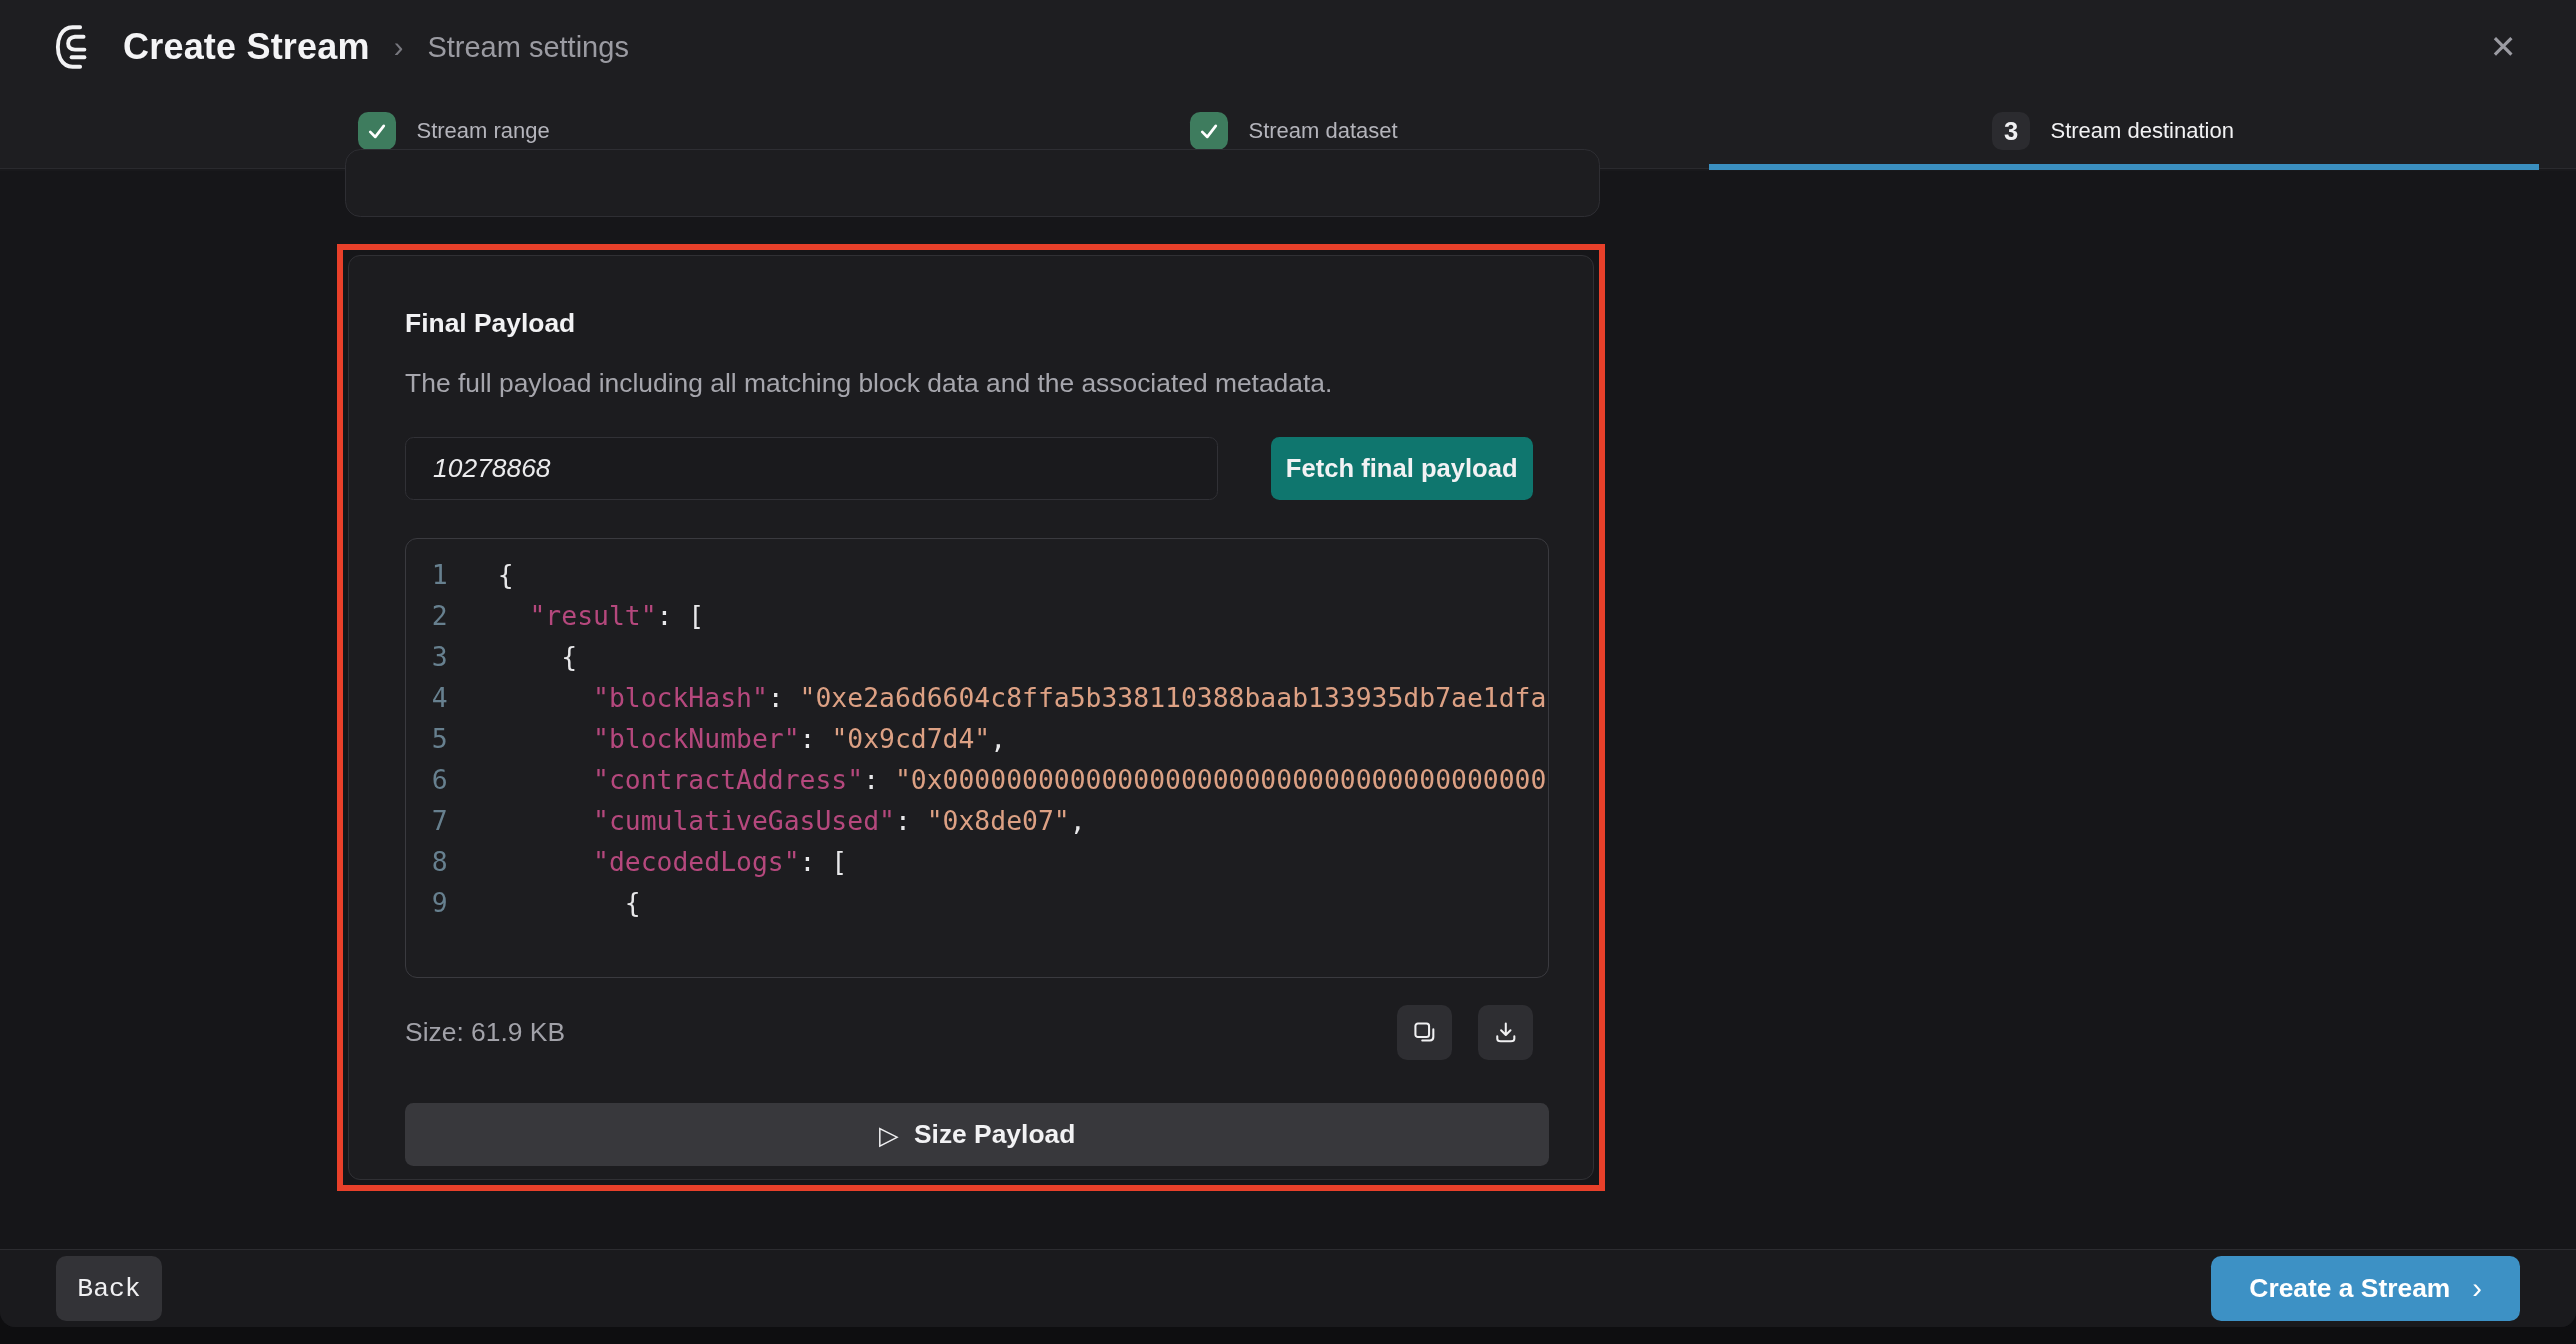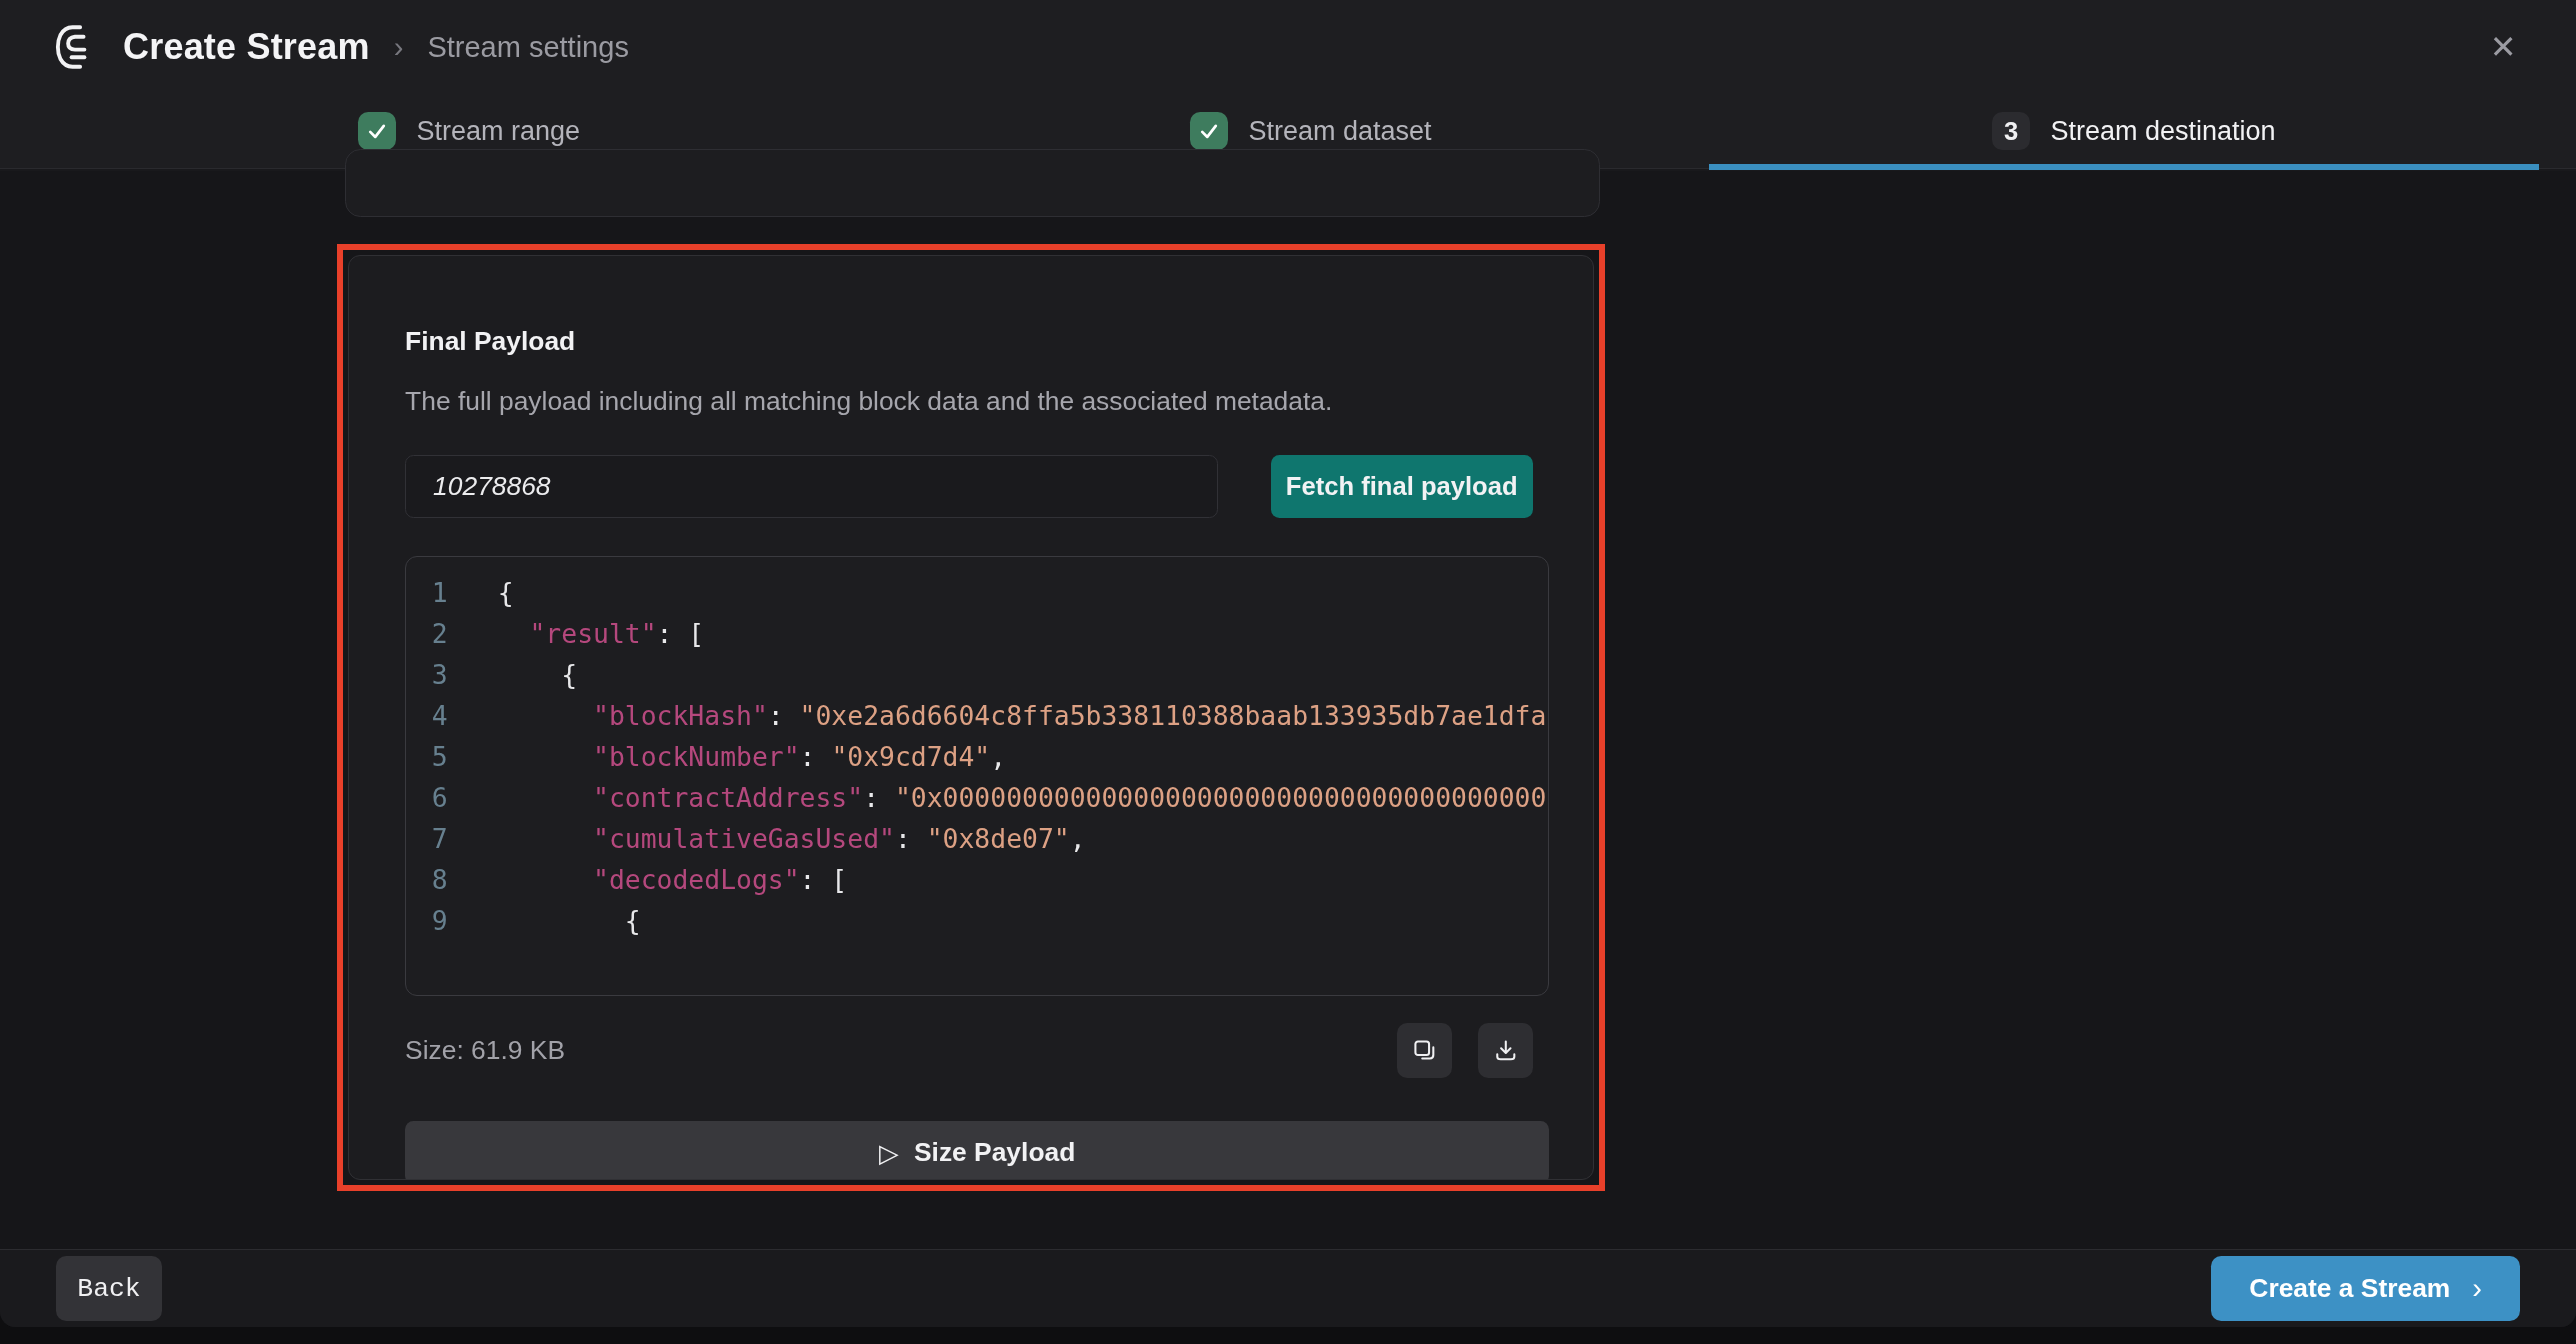--- a/index.html
+++ b/index.html
@@ -14,31 +14,31 @@
   .crumb-sep { color:#77777e; font-size:29px; margin:0 24px; }
   .crumb-secondary { color:#9b9ba2; font-size:29px; }
   .close-x { margin-left:auto; color:#9b9ba2; font-size:32px; line-height:1; cursor:pointer; padding:8.5px; }
 
   
   .stepsbar { position:absolute; left:0; top:94px; width:100%; height:75px; background:#1e1e21; border-bottom:1.7px solid #2a2a2e; }
   .step { position:absolute; top:0; height:100%; display:flex; align-items:center; gap:20.5px; }
   .step-badge { width:38px; height:38px; border-radius:10.2px; display:flex; align-items:center; justify-content:center; flex:0 0 auto; }
   .step-badge.done { background:#3e7c5e; }
   .step-badge.num { background:#2b2b2f; color:#f0f0f2; font-size:25.6px; font-weight:bold; }
-  .step-label { font-size:27px; color:#b4b4bb; }
+  .step-label { font-size:22px; color:#b4b4bb; }
   .step.active .step-label { color:#f2f2f4; font-weight:500; }
   .active-underline { position:absolute; bottom:-1.7px; height:6px; background:#3a8fc0; }
 
   
   .content { position:absolute; left:0; top:171px; width:100%; height:1078px; background:#161619; }
 
   .prev-card { position:absolute; left:345px; top:-22px; width:1255px; height:68px; background:#1d1d20; border:1.7px solid #2e2e33; border-radius:15.4px; }
 
   .red-box { position:absolute; left:337px; top:73px; width:1268px; height:947px; border:6px solid #e8402a; background:#161619; }
-  .panel-card { position:absolute; left:5.1px; top:5.1px; right:5.1px; bottom:5.1px; background:#1c1c1f; border:0.9px solid #303034; border-radius:12px; padding:70px 60px 0 56px; overflow:hidden; }
+  .panel-card { position:absolute; left:5.1px; top:5.1px; right:5.1px; bottom:5.1px; background:#1c1c1f; border:0.9px solid #303034; border-radius:12px; padding:52px 60px 0 56px; overflow:hidden; }
 
   .panel-title { color:#f2f2f4; font-size:26.4px; font-weight:bold; }
   .panel-desc { color:#a6a6ad; font-size:26.4px; margin-top:29px; }
 
   .fetch-row { display:flex; margin-top:38px; gap:53px; }
   .block-input { width:843px; height:63px; background:#1a1a1d; border:1.7px solid #313136; border-radius:8.5px; color:#ececee; font-size:26.4px; padding:0 27px; font-family:"Liberation Sans", sans-serif; outline:none;font-style:italic; }
   .fetch-btn { width:273px; height:63px; background:#0f766e; border:none; border-radius:8.5px; color:#f2f2f4; font-size:25.6px; font-weight:bold; cursor:pointer; font-family:"Liberation Sans", sans-serif; }
 
   .code-block { margin-top:38px; width:1144px; height:440px; background:#1d1d20; border:1.7px solid #3a3a3f; border-radius:12px; padding:15.4px 0 0 25.6px; overflow:hidden; }
   .code-line { display:flex; white-space:pre; font-family:"DejaVu Sans Mono", monospace; font-size:26.4px; line-height:41px; }

